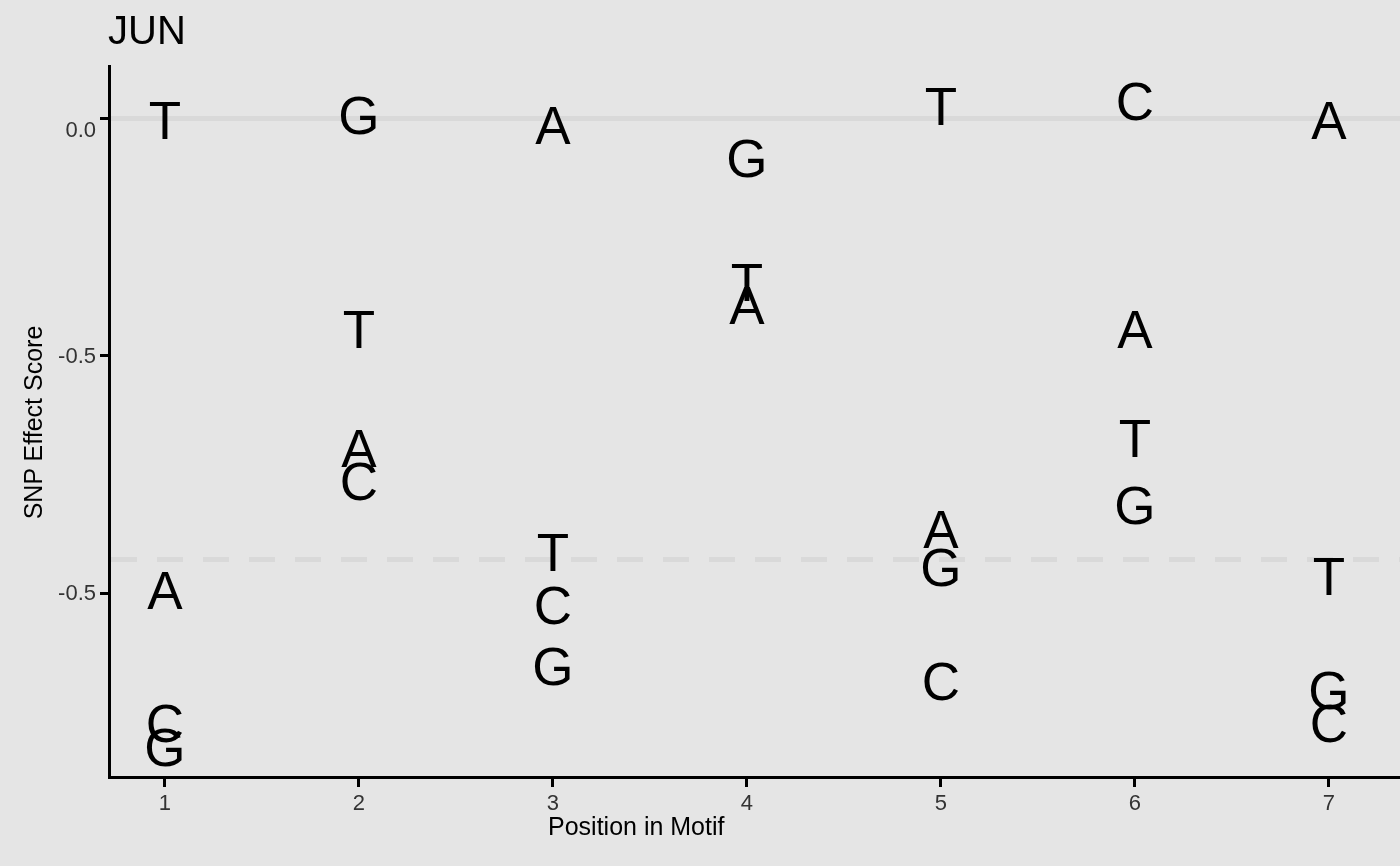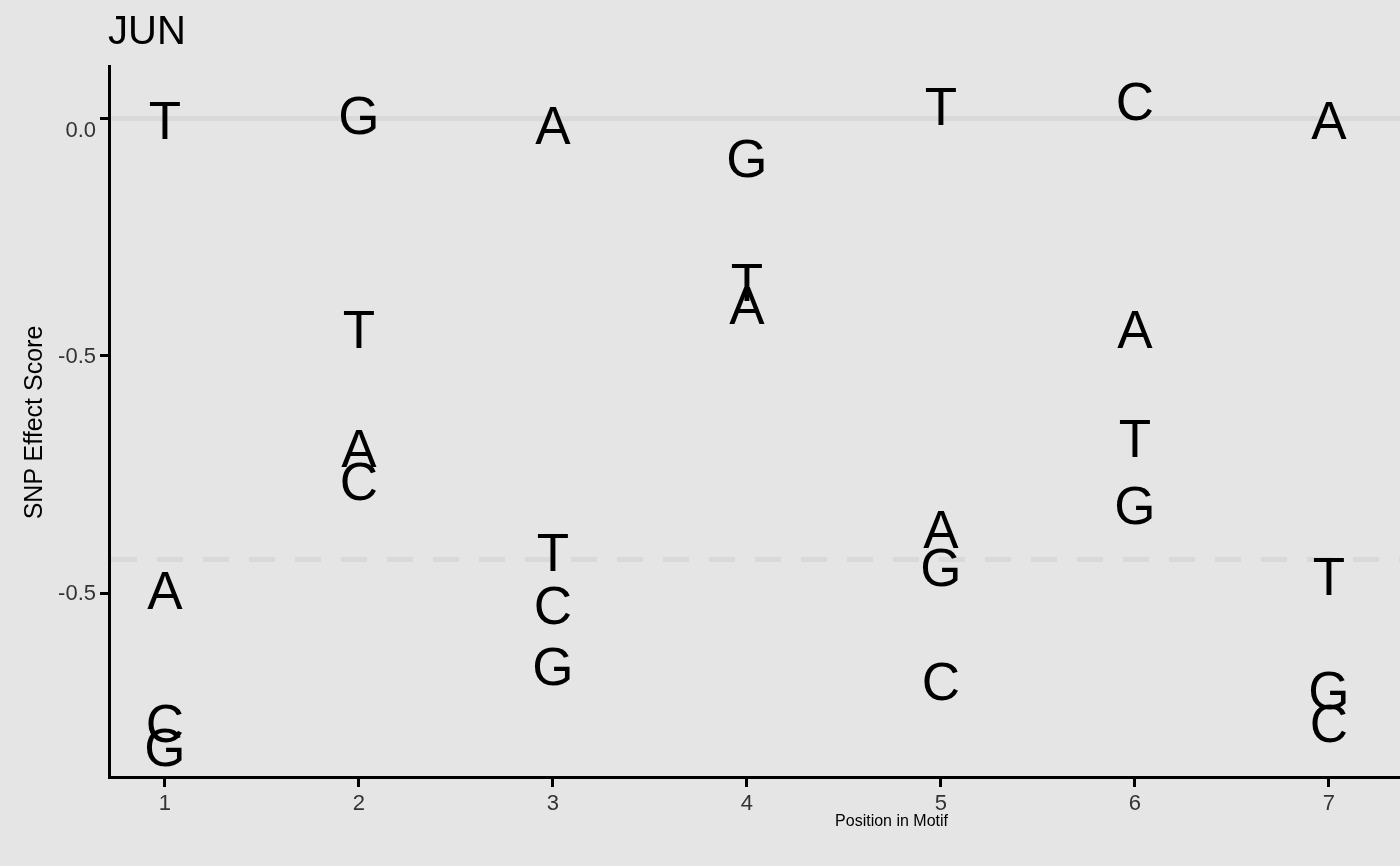--- a/index.html
+++ b/index.html
@@ -1,22 +1,22 @@
 <!DOCTYPE html>
 <html><head>
 <meta charset="utf-8">
 <style>
   html,body{margin:0;padding:0;background:#ffffff;}
   #page{position:relative;width:1400px;height:866px;background:#e5e5e5;
         font-family:"Liberation Sans",sans-serif;color:#000;overflow:hidden;}
   .chart-title{position:absolute;left:108px;top:8px;font-size:40px;line-height:1.1;color:#000;}
   .y-axis-label{position:absolute;left:-97px;top:408px;width:260px;text-align:center;
         font-size:25px;transform:rotate(-90deg);transform-origin:center center;color:#000;}
-  .x-axis-label{position:absolute;left:548px;top:812px;width:400px;text-align:right;
-        font-size:16px;color:#000;}
+  .x-axis-label{position:absolute;left:548px;top:812px;width:400px;text-align:left;
+        font-size:25px;color:#000;}
   .y-axis-line{position:absolute;left:108px;top:65px;width:3px;height:714px;background:#000;}
   .x-axis-line{position:absolute;left:108px;top:776px;width:1292px;height:3px;background:#000;}
   .ref-line{position:absolute;left:111px;width:1289px;height:5px;background:#d9d9d9;}
   .dash-line{position:absolute;left:111px;width:1289px;height:5px;
         background:repeating-linear-gradient(to right,#d9d9d9 0 26px,transparent 26px 46px);}
   .y-tick{position:absolute;width:8px;height:3px;background:#000;left:100px;}
   .x-tick{position:absolute;width:3px;height:8px;background:#000;top:779px;}
   .y-tick-label{position:absolute;width:60px;text-align:right;font-size:22px;color:#333;
         transform:translateY(-50%);}
   .x-tick-label{position:absolute;width:60px;text-align:center;font-size:22px;color:#333;

